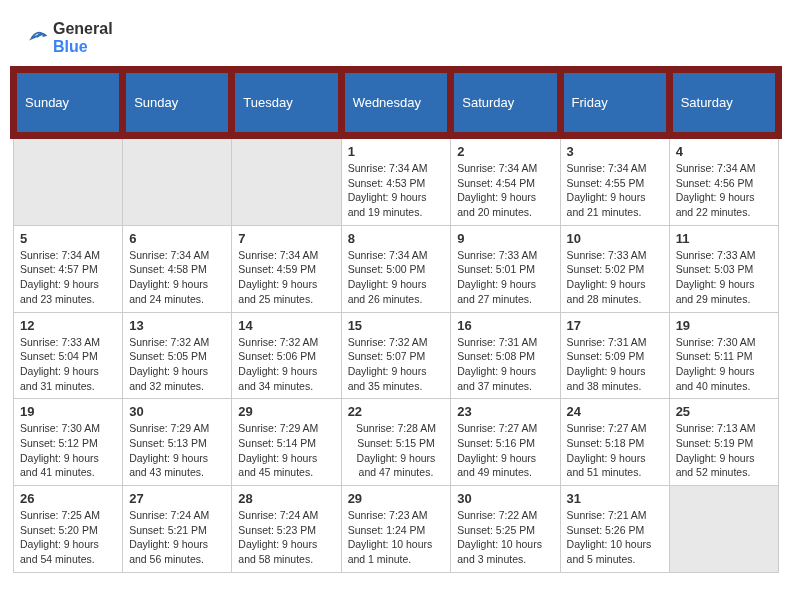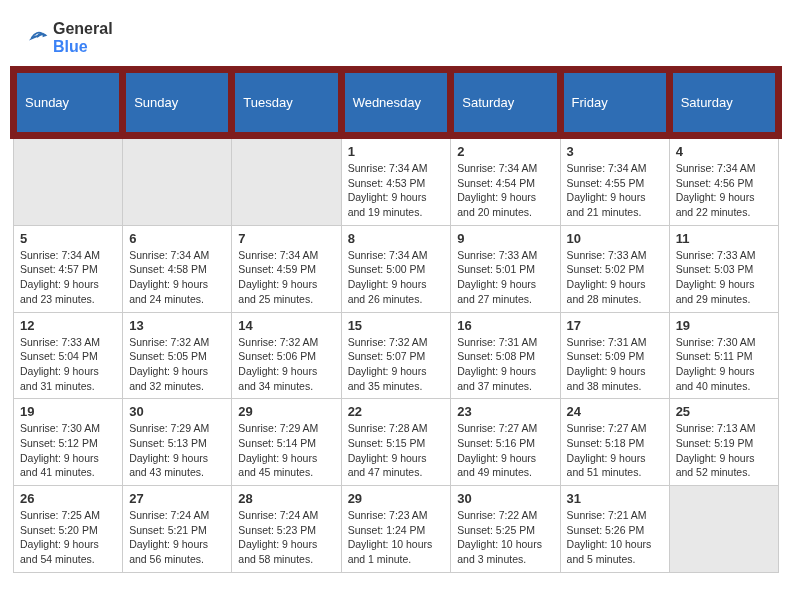--- a/index.html
+++ b/index.html
@@ -261,21 +261,21 @@
         </td>
         <td>
           <span class="day-number">29</span>
           <div class="day-info" style="white-space: pre-line;">Sunrise: 7:29 AM
 Sunset: 5:14 PM
 Daylight: 9 hours
 and 45 minutes.</div>
         </td>
         <td>
           <span class="day-number">22</span>
-          <div class="day-info" style="white-space: pre-line;">Sunrise: 7:28 AM
+          <div class="day-info" style="white-space: pre-line; text-align: center;">Sunrise: 7:28 AM
 Sunset: 5:15 PM
 Daylight: 9 hours
 and 47 minutes.</div>
         </td>
         <td>
           <span class="day-number">23</span>
           <div class="day-info" style="white-space: pre-line;">Sunrise: 7:27 AM
 Sunset: 5:16 PM
 Daylight: 9 hours
 and 49 minutes.</div>

